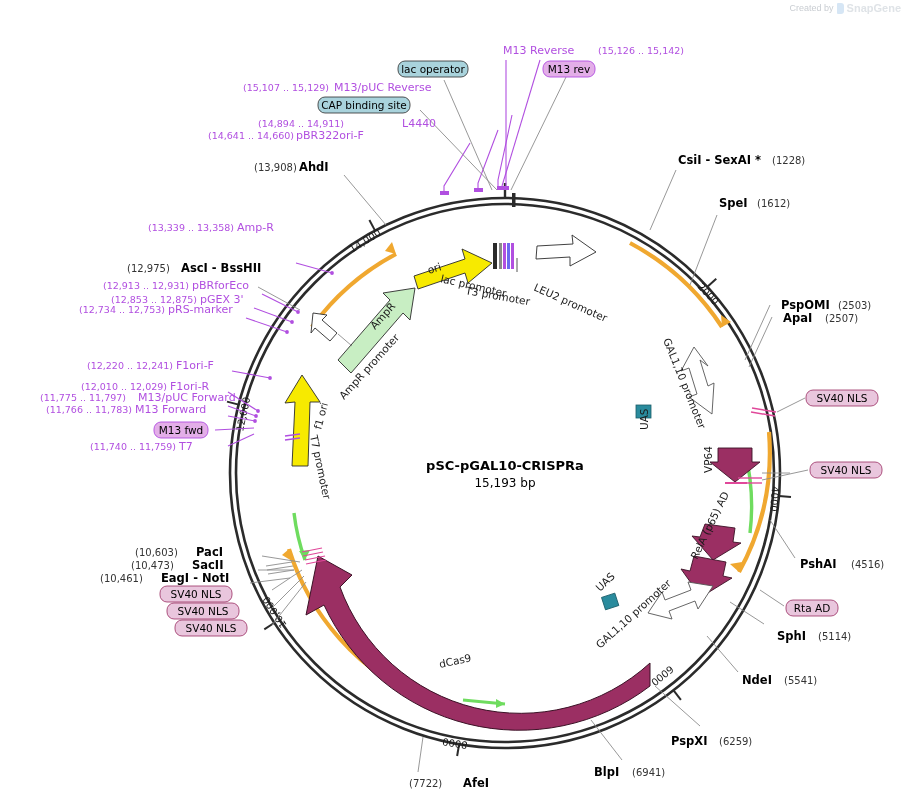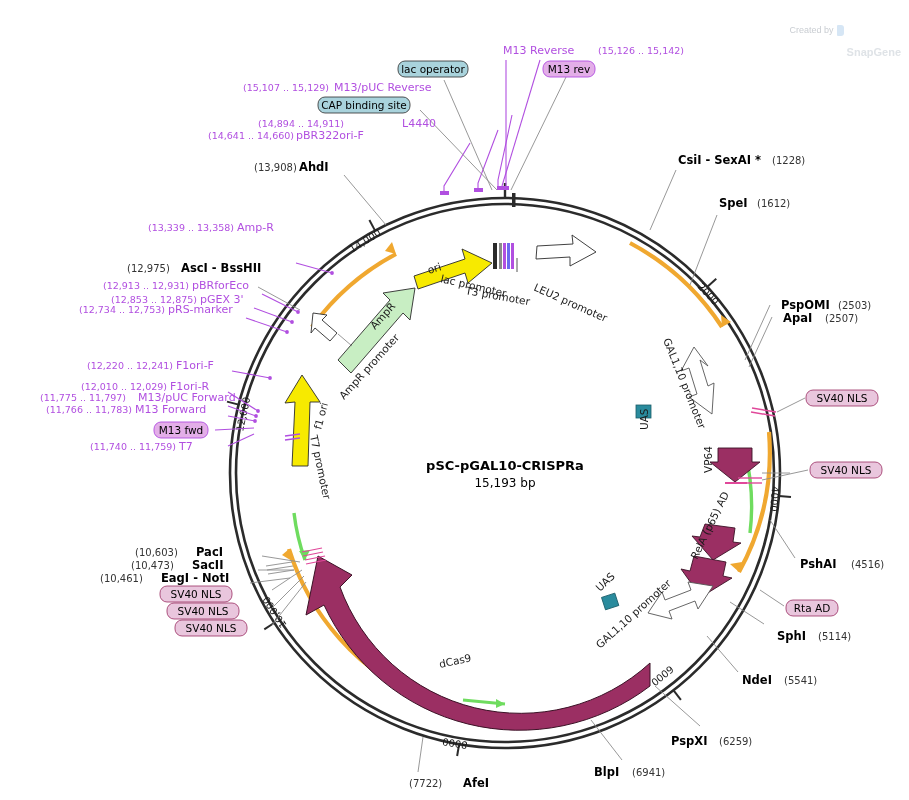--- a/index.html
+++ b/index.html
@@ -2,21 +2,21 @@
 <html><head>
 <meta charset="utf-8">
 <style>
   html,body{margin:0;padding:0;background:#ffffff;}
   body{width:909px;height:800px;position:relative;overflow:hidden;
        font-family:"DejaVu Sans","Liberation Sans",sans-serif;}
   #map{position:absolute;left:0;top:0;width:909px;height:800px;}
   .wm{position:absolute;right:8px;top:2px;display:flex;align-items:center;gap:3px;
       font-size:9px;color:#c9cdd2;font-family:"Liberation Sans",sans-serif;}
   .wm .mark{width:7px;height:11px;background:#d6e6f5;border-radius:1px 3px 3px 1px;}
-  .wm .sg{color:#dfe3e7;font-size:11px;font-weight:bold;margin-top:44px;}
+  .wm .sg{color:#dfe3e7;font-size:11px;font-weight:bold;}
   text{font-family:"DejaVu Sans","Liberation Sans",sans-serif;}
   .enz{font-size:11.5px;font-weight:bold;fill:#000;}
   .pos{font-size:10px;fill:#333;}
   .prim{font-size:11px;fill:#b14fe0;}
   .primpos{font-size:9.5px;fill:#b14fe0;}
   .feat{font-size:10.5px;fill:#1a1a1a;}
   .tick{font-size:10px;fill:#1a1a1a;}
   .ctr-t{font-size:13px;font-weight:bold;fill:#000;}
   .ctr-b{font-size:12px;fill:#000;}
   .badge-t{font-size:10.5px;fill:#000;}

